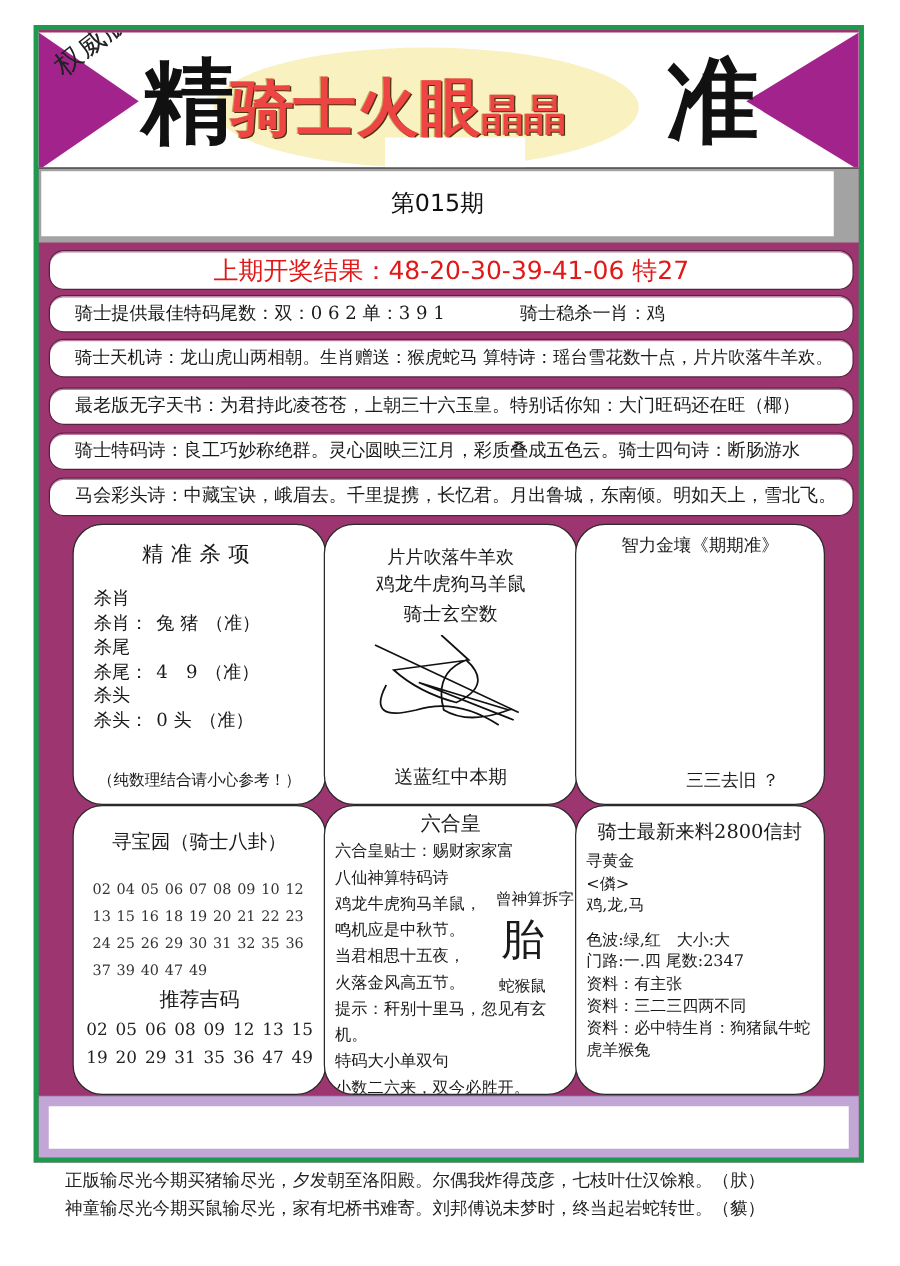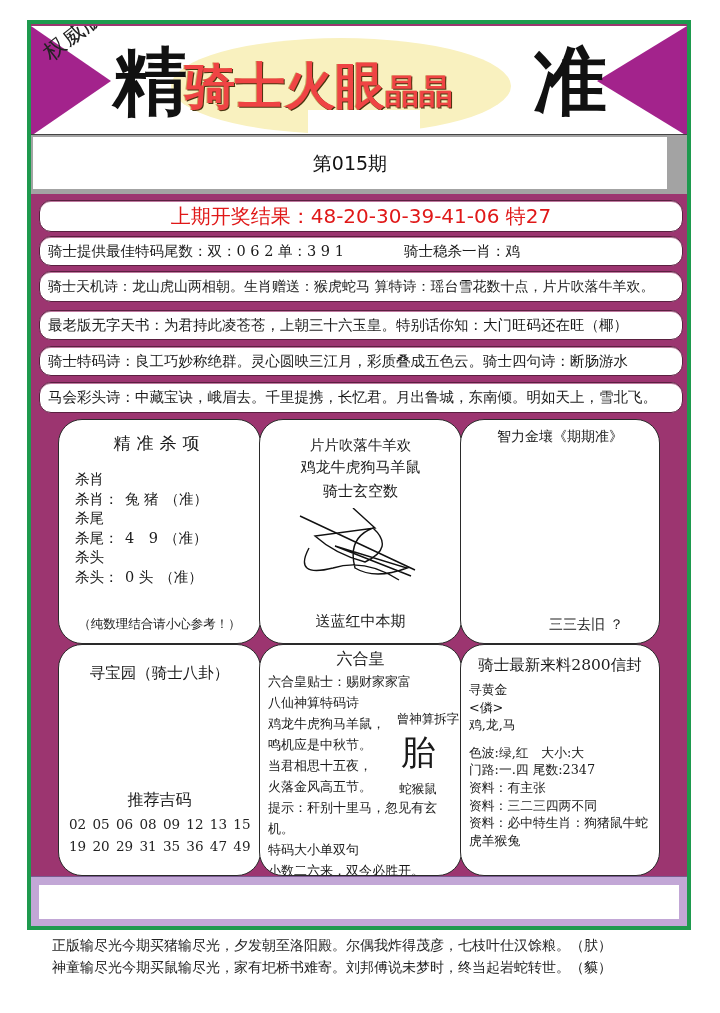--- a/index.html
+++ b/index.html
@@ -60,21 +60,21 @@
   .issue-inner {
     position: absolute; left: 2px; top: 2px; width: 634px; height: 52px; background: #fff;
     text-align: center; line-height: 52px; font-size: 19px; font-family: "DejaVu Sans", sans-serif;
     color: #111;
   }
 
   .pill {
     position: absolute; left: 8px; width: 644px; background: #ffffff;
     border-radius: 12px; border: 1px solid #5a2040;
     box-shadow: 0 1px 0 #c07aa0 inset;
-    font-size: 14.5px; white-space: nowrap; overflow: hidden; padding-left: 8px;
+    font-size: 14.5px; white-space: nowrap; overflow: hidden; padding-left: 20px;
     color: #1a1a1a;
   }
   .pill.result { top: 176px; height: 32px; line-height: 30px; text-align: center; padding-left: 0;
     color: #e01818; font-family: "DejaVu Sans", sans-serif; font-size: 20px; }
   .pill.r1 { top: 212px; height: 30px; line-height: 28px; }
   .pill.r2 { top: 247px; height: 31px; line-height: 29px; font-size: 14px; }
   .pill.r3 { top: 286px; height: 30px; line-height: 28px; }
   .pill.r4 { top: 322px; height: 30px; line-height: 28px; }
   .pill.r5 { top: 358px; height: 31px; line-height: 29px; }
   .r1 .gap { display: inline-block; width: 60px; }
@@ -189,20 +189,21 @@
     <div class="t t4">送蓝红中本期</div>
   </div>
 
   <div class="card c3">
     <div class="t1">智力金壤《期期准》</div>
     <div class="t2">三三去旧 ？</div>
   </div>
 
   <div class="card c4">
     <div class="title">寻宝园（骑士八卦）</div>
+    <div class="nums">02 04 05 06 07 08 09 10 12 13 15 16 18 19 20 21 22 23 24 25 26 29 30 31 32 35 36 37 39 40 47 49</div>
     <div class="sub">推荐吉码</div>
     <div class="nums2">02 05 06 08 09 12 13 15 19 20 29 31 35 36 47 49</div>
   </div>
 
   <div class="card c5">
     <div class="title">六合皇</div>
     <div class="poem">
       <div>六合皇贴士：赐财家家富</div>
       <div>八仙神算特码诗</div>
       <div>鸡龙牛虎狗马羊鼠，</div>

